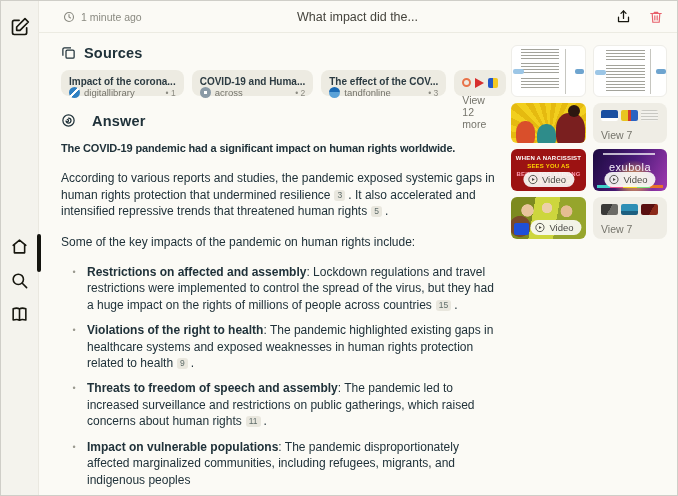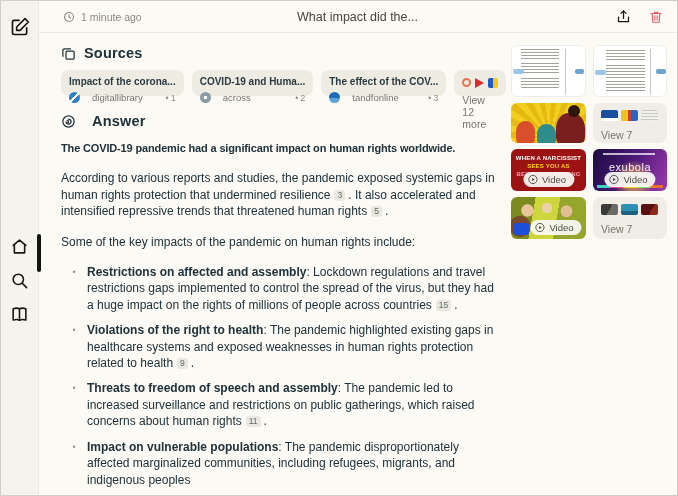--- a/index.html
+++ b/index.html
@@ -19,27 +19,27 @@
           display:flex;align-items:center;}
   .tb-left{display:flex;align-items:center;gap:6px;margin-left:25px;color:#8a8a81;font-size:10.5px;}
   .tb-title{position:absolute;left:0;right:0;text-align:center;font-size:12.5px;color:#45443d;pointer-events:none;}
   .tb-actions{position:absolute;right:14px;top:0;height:31px;display:flex;align-items:center;gap:18px;}
 
   
   .content{position:absolute;left:37px;top:31px;right:0;bottom:0;display:flex;}
   .col-main{width:460px;box-sizing:border-box;padding:13px 0 0 23px;}
   .col-rail{width:156px;margin-left:13px;padding-top:13px;}
 
-  .sect-head{display:flex;align-items:center;gap:8px;font-size:14.5px;font-weight:700;color:#20323a;letter-spacing:.2px;}
+  .sect-head{display:flex;gap:8px;font-size:14.5px;font-weight:700;color:#20323a;letter-spacing:.2px;}
 
   
   .cards{display:grid;grid-template-columns:repeat(4,1fr);gap:8px;margin-top:9px;width:437px;}
   .card{background:#edebe2;border-radius:8px;padding:6px 8px 5px 8px;height:26px;box-sizing:border-box;cursor:pointer;}
   .card-title{font-size:10px;font-weight:700;color:#2c3b42;white-space:nowrap;overflow:hidden;text-overflow:ellipsis;}
-  .card-bottom{display:flex;align-items:flex-end;gap:12px;margin-top:5px;}
+  .card-bottom{display:flex;align-items:flex-end;gap:4px;}
   .card-domain{font-size:9.5px;color:#75746b;white-space:nowrap;overflow:hidden;text-overflow:ellipsis;flex:1;}
   .card-index{font-size:8.5px;color:#8b8a81;}
   .fav{width:11px;height:11px;border-radius:50%;flex:none;}
   .fav-digitallibrary{background:linear-gradient(135deg,#2f80c2 45%,#ffffff 45% 55%,#2f80c2 55%);}
   .fav-unsdg{background:radial-gradient(circle at 50% 50%,#ffffff 0 20%,#8a9aa6 21%);}
   .fav-tandfonline{background:linear-gradient(180deg,#1b6bb5 50%,#5aa2d8 50%);}
   .more-icons{display:flex;align-items:center;gap:4px;height:13px;}
   .mi-ring{width:9px;height:9px;border:2.5px solid #e8734a;border-radius:50%;box-sizing:border-box;}
   .mi-arrow{width:0;height:0;border-left:9px solid #d62e2e;border-top:5px solid transparent;border-bottom:5px solid transparent;}
   .mi-bluegold{width:10px;height:10px;border-radius:2px;background:linear-gradient(90deg,#2458c6 55%,#f3c823 55%);}
@@ -217,21 +217,21 @@
         </svg>
         <span>Answer</span>
       </div>
 
       <div class="answer-body" id="answer-body">
           <p class="lead"><span class="seg-b">The COVID-19 pandemic had a significant impact on human rights worldwide.</span></p>
           <p class="ap"><span>According to various reports and studies, the pandemic exposed systemic gaps in human rights protection that undermined resilience</span><span class="cite">3</span><span>. It also accelerated and intensified repressive trends that threatened human rights</span><span class="cite">5</span><span>.</span></p>
           <p class="ap"><span>Some of the key impacts of the pandemic on human rights include:</span></p>
           <div class="bullet-row">
             <span class="bullet-dot">•</span>
-            <div class="bullet-text"><span class="seg-b">Restrictions on affected and assembly</span><span>: Lockdown regulations and travel restrictions gaps implemented to control the spread of the virus, but they had a huge impact on the rights of millions of people across countries</span><span class="cite">15</span><span>.</span></div>
+            <div class="bullet-text"><span class="seg-b">Restrictions on affected and assembly</span><span>: Lockdown regulations and travel restrictions were implemented to control the spread of the virus, but they had a huge impact on the rights of millions of people across countries</span><span class="cite">15</span><span>.</span></div>
           </div>
           <div class="bullet-row">
             <span class="bullet-dot">•</span>
             <div class="bullet-text"><span class="seg-b">Violations of the right to health</span><span>: The pandemic highlighted existing gaps in healthcare systems and exposed weaknesses in human rights protection related to health</span><span class="cite">9</span><span>.</span></div>
           </div>
           <div class="bullet-row">
             <span class="bullet-dot">•</span>
             <div class="bullet-text"><span class="seg-b">Threats to freedom of speech and assembly</span><span>: The pandemic led to increased surveillance and restrictions on public gatherings, which raised concerns about human rights</span><span class="cite">11</span><span>.</span></div>
           </div>
           <div class="bullet-row">

